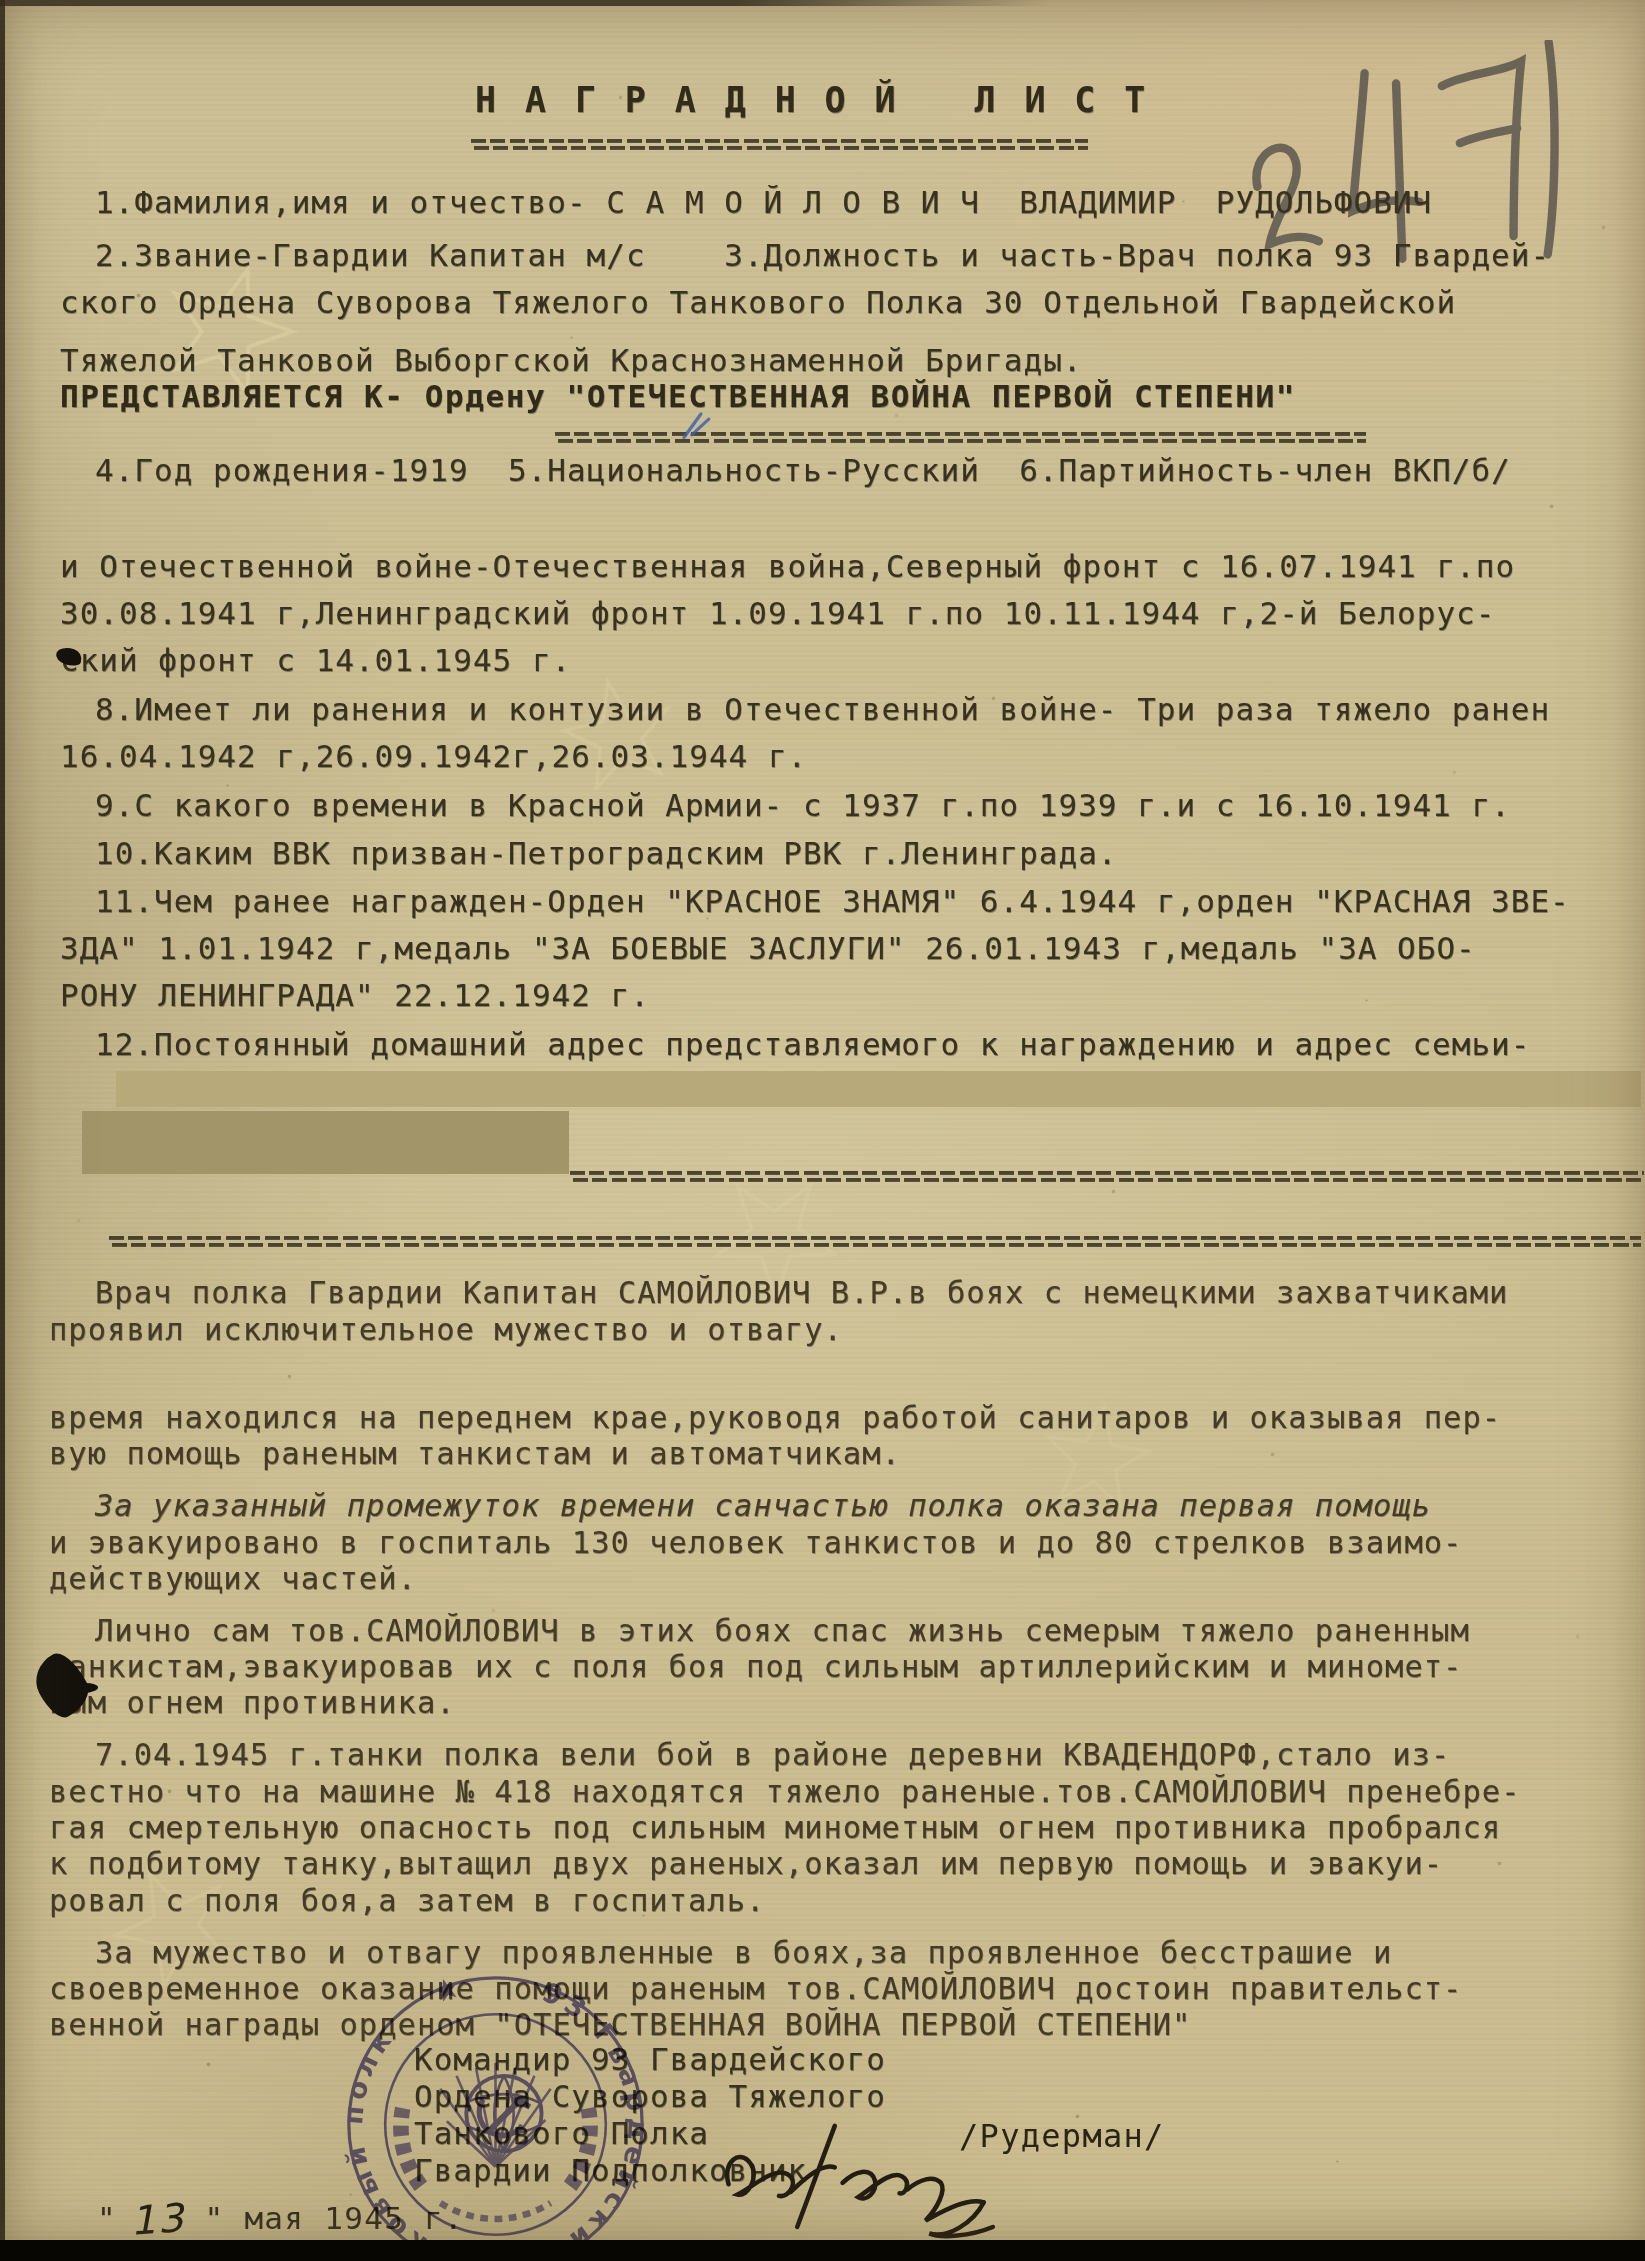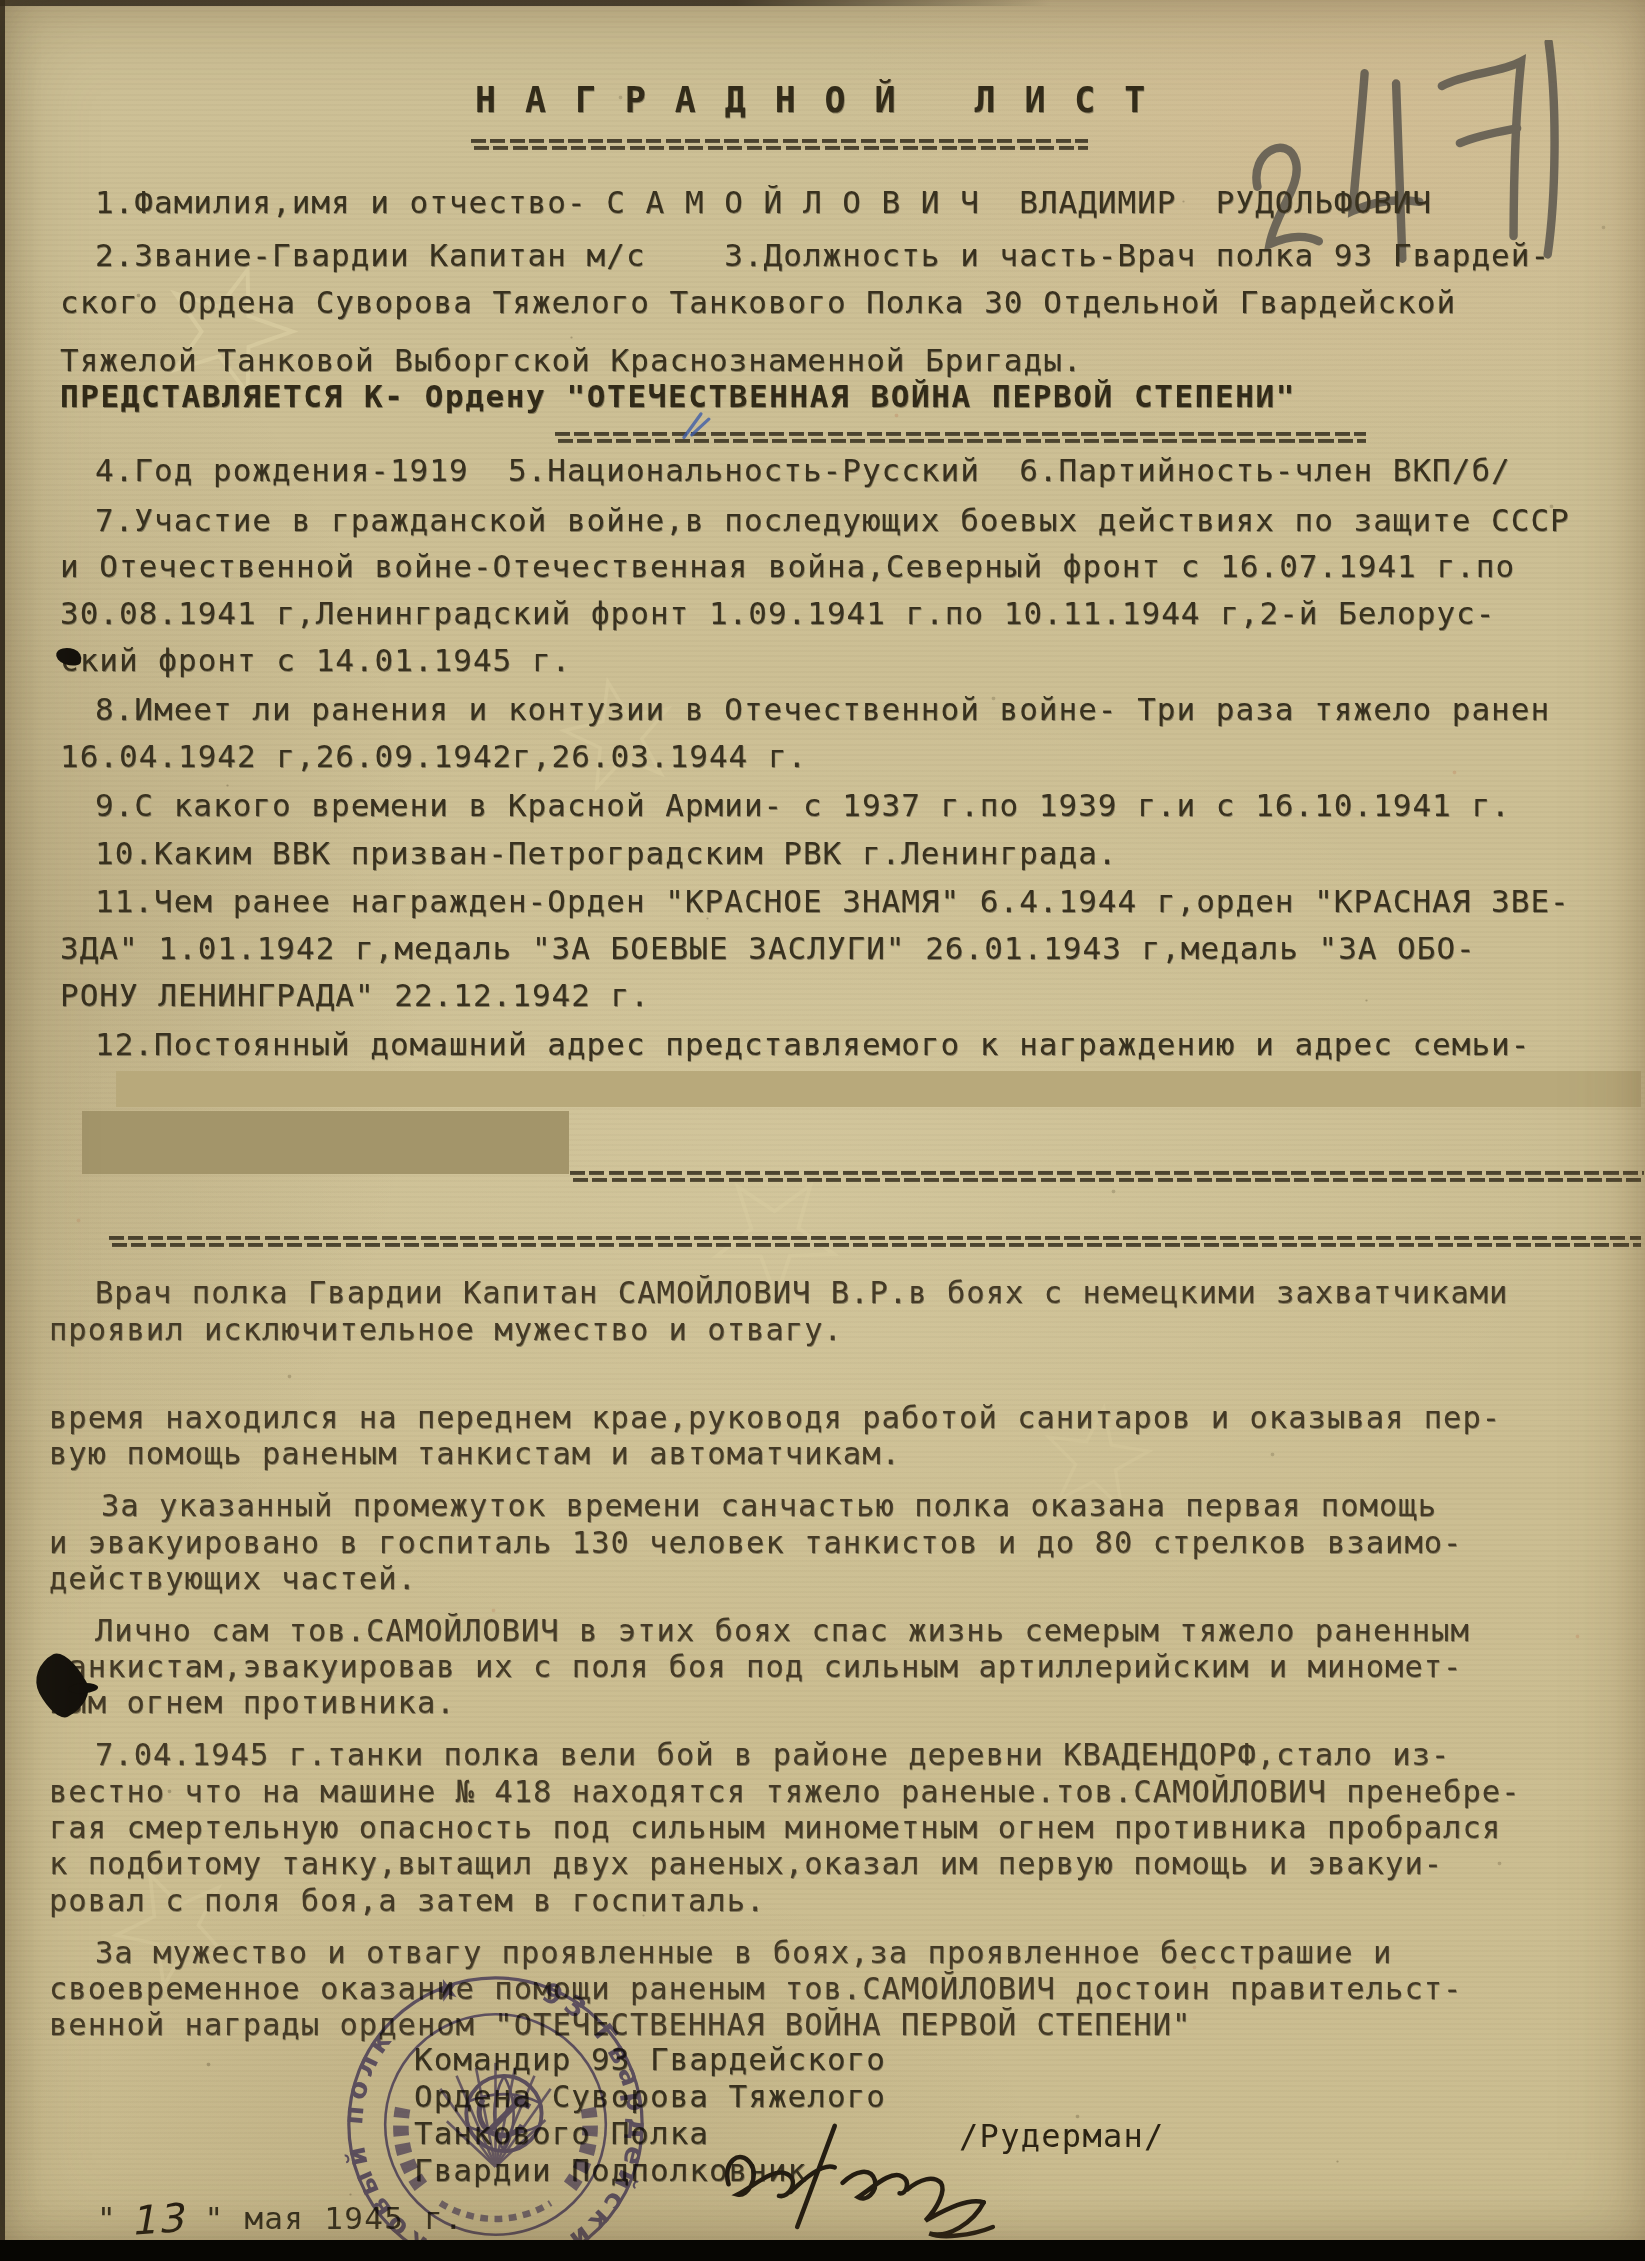--- a/index.html
+++ b/index.html
@@ -103,21 +103,20 @@
     </g>
   </svg>
 
   <div class="tl" style="left:95px;top:186px;">1.Фамилия,имя и отчество- С А М О Й Л О В И Ч  ВЛАДИМИР  РУДОЛЬФОВИЧ</div>
   <div class="tl" style="left:95px;top:239px;">2.Звание-Гвардии Капитан м/с    3.Должность и часть-Врач полка 93 Гвардей-</div>
   <div class="tl" style="left:60px;top:286px;text-align:right;">ского Ордена Суворова Тяжелого Танкового Полка 30 Отдельной Гвардейской</div>
   <div class="tl" style="left:60px;top:332px;margin-top:12px;">Тяжелой Танковой Выборгской Краснознаменной Бригады.</div>
   <div class="tl boldl" style="left:60px;top:380px;">ПРЕДСТАВЛЯЕТСЯ К- Ордену "ОТЕЧЕСТВЕННАЯ ВОЙНА ПЕРВОЙ СТЕПЕНИ"</div>
   <div class="dline" style="left:555px;top:432px;width:811px;"></div>
   <div class="tl" style="left:95px;top:454px;">4.Год рождения-1919  5.Национальность-Русский  6.Партийность-член ВКП/б/</div>
-  <div class="tl" style="left:95px;top:504px;">7.Участие в гражданской войне,в последующих боевых действиях по защите СССР</div>
   <div class="tl" style="left:60px;top:550px;">и Отечественной войне-Отечественная война,Северный фронт с 16.07.1941 г.по</div>
   <div class="tl" style="left:60px;top:597px;">30.08.1941 г,Ленинградский фронт 1.09.1941 г.по 10.11.1944 г,2-й Белорус-</div>
   <div class="tl" style="left:60px;top:644px;">ский фронт с 14.01.1945 г.</div>
   <div class="tl" style="left:95px;top:693px;">8.Имеет ли ранения и контузии в Отечественной войне- Три раза тяжело ранен</div>
   <div class="tl" style="left:60px;top:740px;">16.04.1942 г,26.09.1942г,26.03.1944 г.</div>
   <div class="tl" style="left:95px;top:789px;">9.С какого времени в Красной Армии- с 1937 г.по 1939 г.и с 16.10.1941 г.</div>
   <div class="tl" style="left:95px;top:837px;">10.Каким ВВК призван-Петроградским РВК г.Ленинграда.</div>
   <div class="tl" style="left:95px;top:885px;">11.Чем ранее награжден-Орден "КРАСНОЕ ЗНАМЯ" 6.4.1944 г,орден "КРАСНАЯ ЗВЕ-</div>
   <div class="tl" style="left:60px;top:932px;">ЗДА" 1.01.1942 г,медаль "ЗА БОЕВЫЕ ЗАСЛУГИ" 26.01.1943 г,медаль "ЗА ОБО-</div>
   <div class="tl" style="left:60px;top:979px;">РОНУ ЛЕНИНГРАДА" 22.12.1942 г.</div>
@@ -126,21 +125,21 @@
   <div class="redact redact-a" style="left:116px;top:1071px;width:1525px;height:36px;"></div>
   <div class="redact redact-b" style="left:82px;top:1111px;width:487px;height:63px;"></div>
 
   <div class="dline" style="left:570px;top:1171px;width:1074px;"></div>
   <div class="dline" style="left:109px;top:1236px;width:1532px;"></div>
 
   <div class="tl bodyl" style="left:95px;top:1277px;">Врач полка Гвардии Капитан САМОЙЛОВИЧ В.Р.в боях с немецкими захватчиками</div>
   <div class="tl bodyl" style="left:49px;top:1314px;">проявил исключительное мужество и отвагу.</div>
   <div class="tl bodyl" style="left:49px;top:1402px;">время находился на переднем крае,руководя работой санитаров и оказывая пер-</div>
   <div class="tl bodyl" style="left:49px;top:1438px;">вую помощь раненым танкистам и автоматчикам.</div>
-  <div class="tl bodyl" style="left:101px;top:1490px;">За указанный промежуток времени санчастью полка оказана первая помощь</div>
+  <div class="tl bodyl" style="left:95px;top:1490px;font-style:italic;">За указанный промежуток времени санчастью полка оказана первая помощь</div>
   <div class="tl bodyl" style="left:49px;top:1527px;">и эвакуировано в госпиталь 130 человек танкистов и до 80 стрелков взаимо-</div>
   <div class="tl bodyl" style="left:49px;top:1563px;">действующих частей.</div>
   <div class="tl bodyl" style="left:95px;top:1615px;">Лично сам тов.САМОЙЛОВИЧ в этих боях спас жизнь семерым тяжело раненным</div>
   <div class="tl bodyl" style="left:49px;top:1651px;">танкистам,эвакуировав их с поля боя под сильным артиллерийским и миномет-</div>
   <div class="tl bodyl" style="left:49px;top:1687px;">ным огнем противника.</div>
   <div class="tl bodyl" style="left:95px;top:1739px;">7.04.1945 г.танки полка вели бой в районе деревни КВАДЕНДОРФ,стало из-</div>
   <div class="tl bodyl" style="left:49px;top:1776px;">вестно что на машине № 418 находятся тяжело раненые.тов.САМОЙЛОВИЧ пренебре-</div>
   <div class="tl bodyl" style="left:49px;top:1812px;">гая смертельную опасность под сильным минометным огнем противника пробрался</div>
   <div class="tl bodyl" style="left:49px;top:1848px;">к подбитому танку,вытащил двух раненых,оказал им первую помощь и эвакуи-</div>
   <div class="tl bodyl" style="left:95px;top:1937px;">За мужество и отвагу проявленные в боях,за проявленное бесстрашие и</div>

